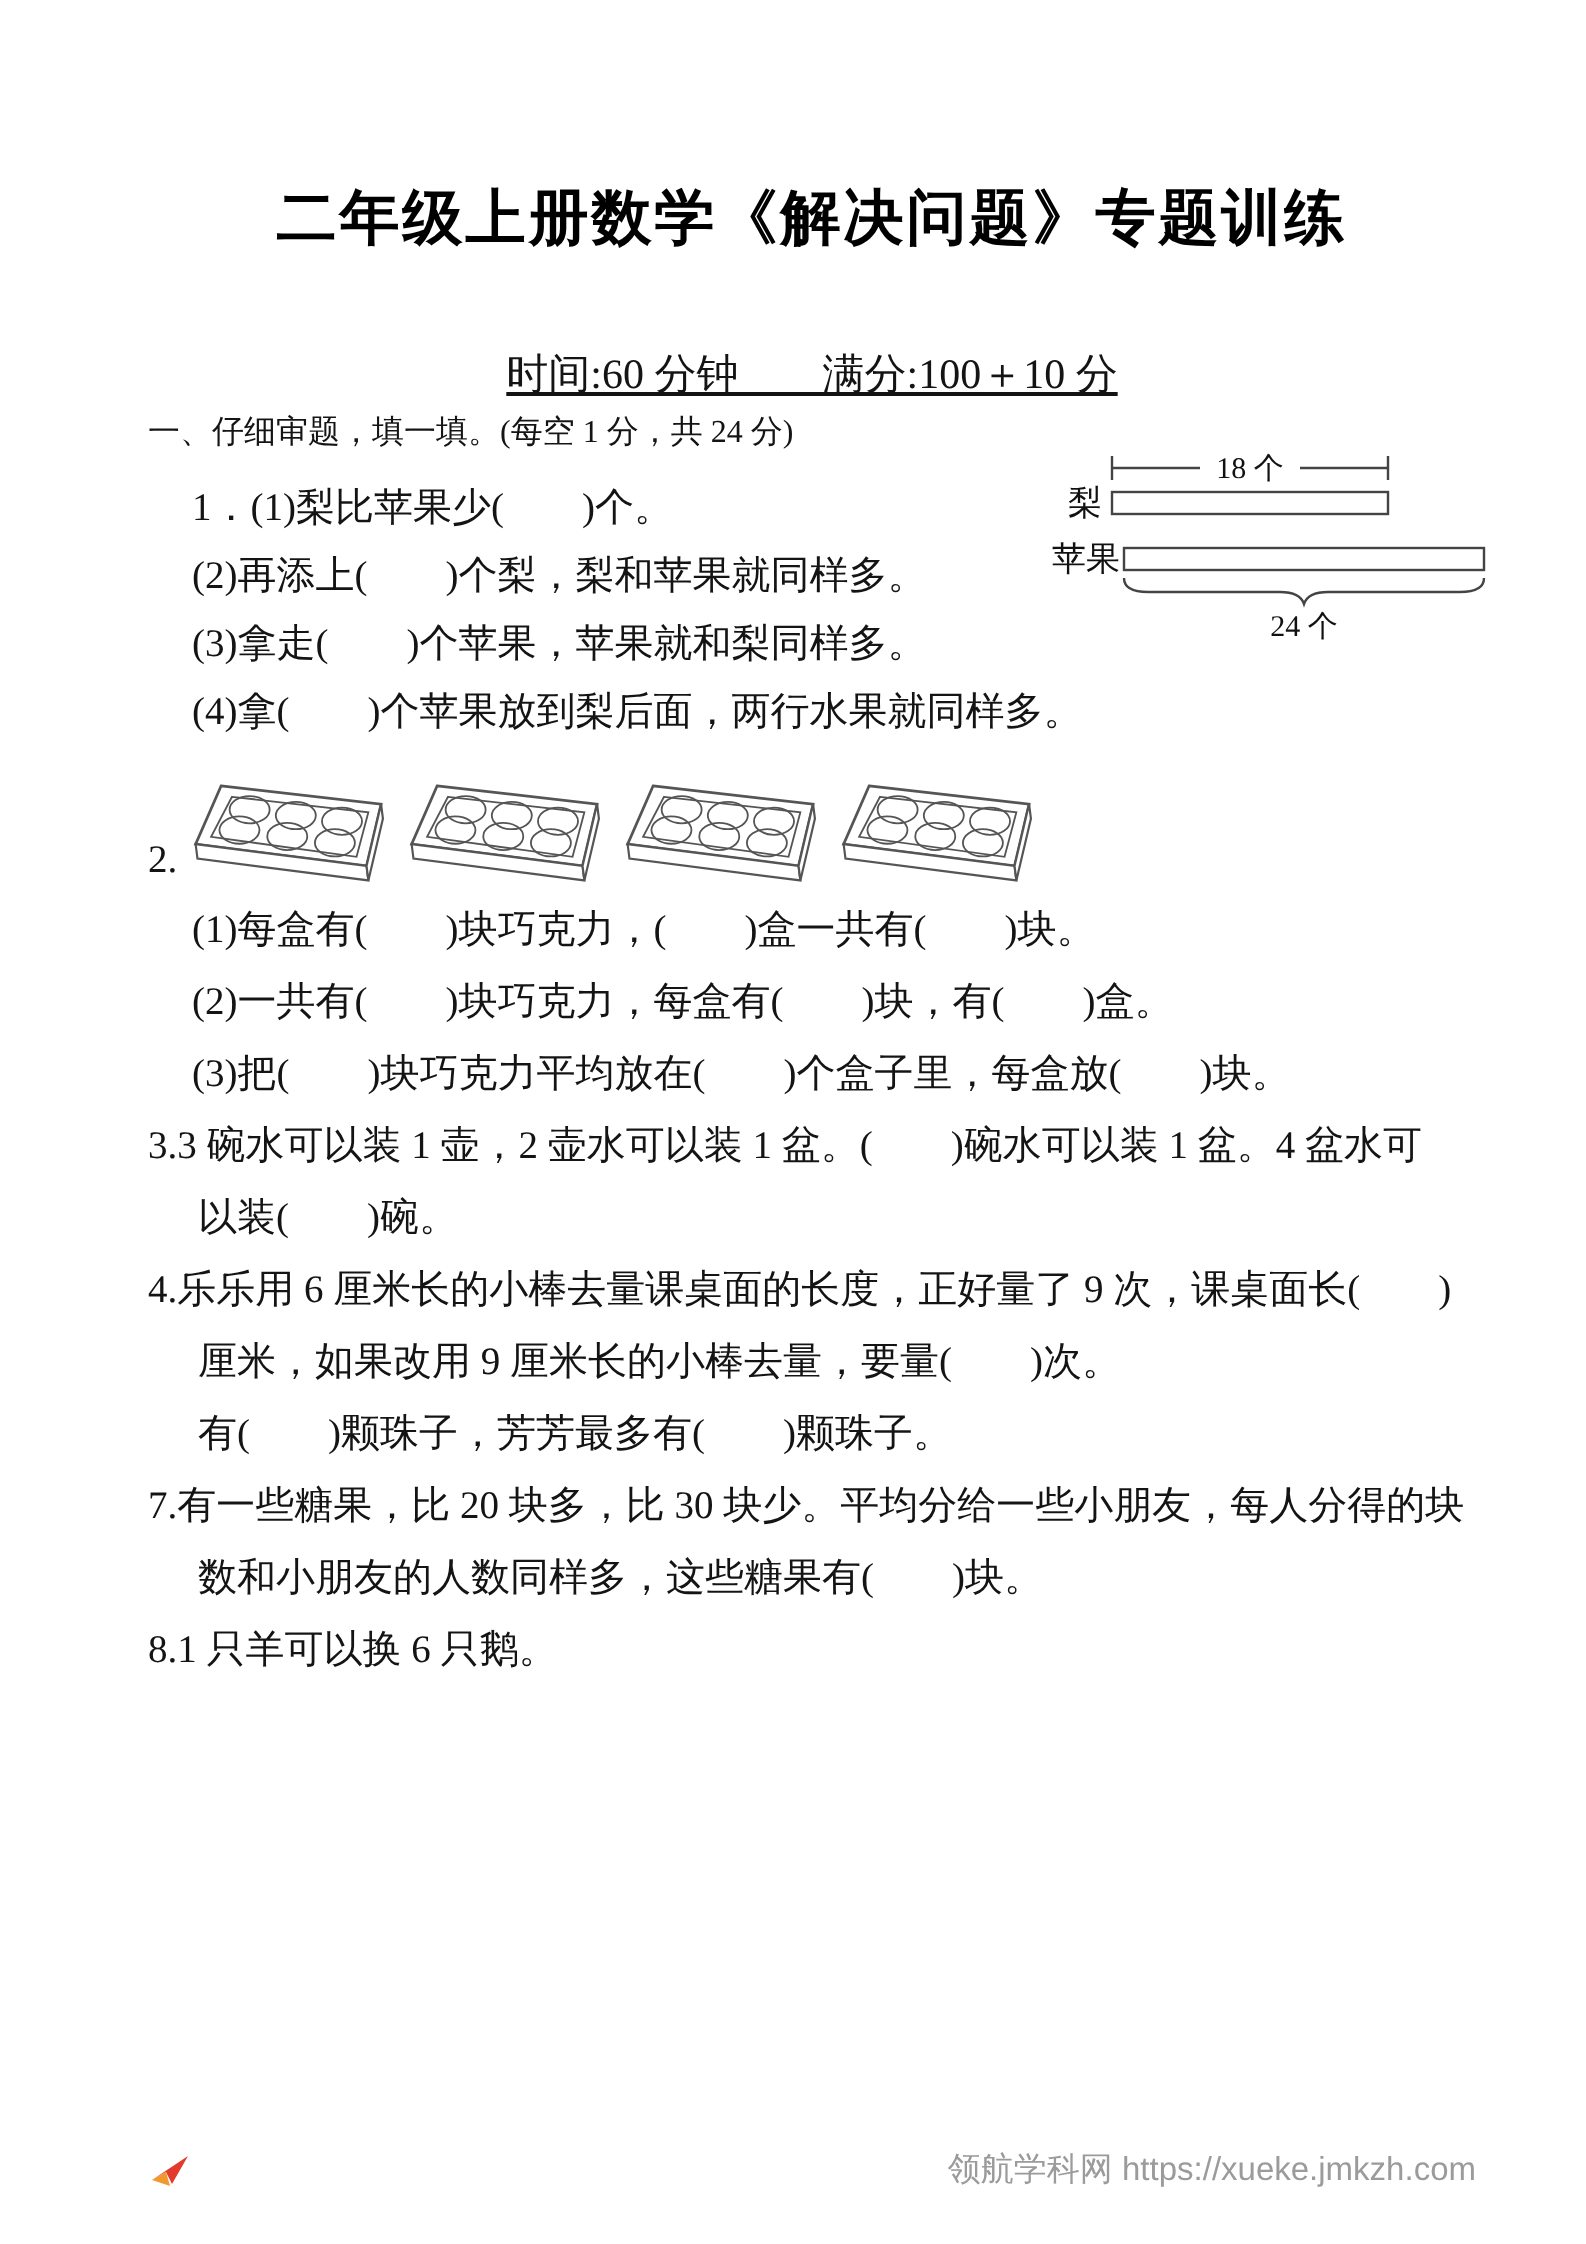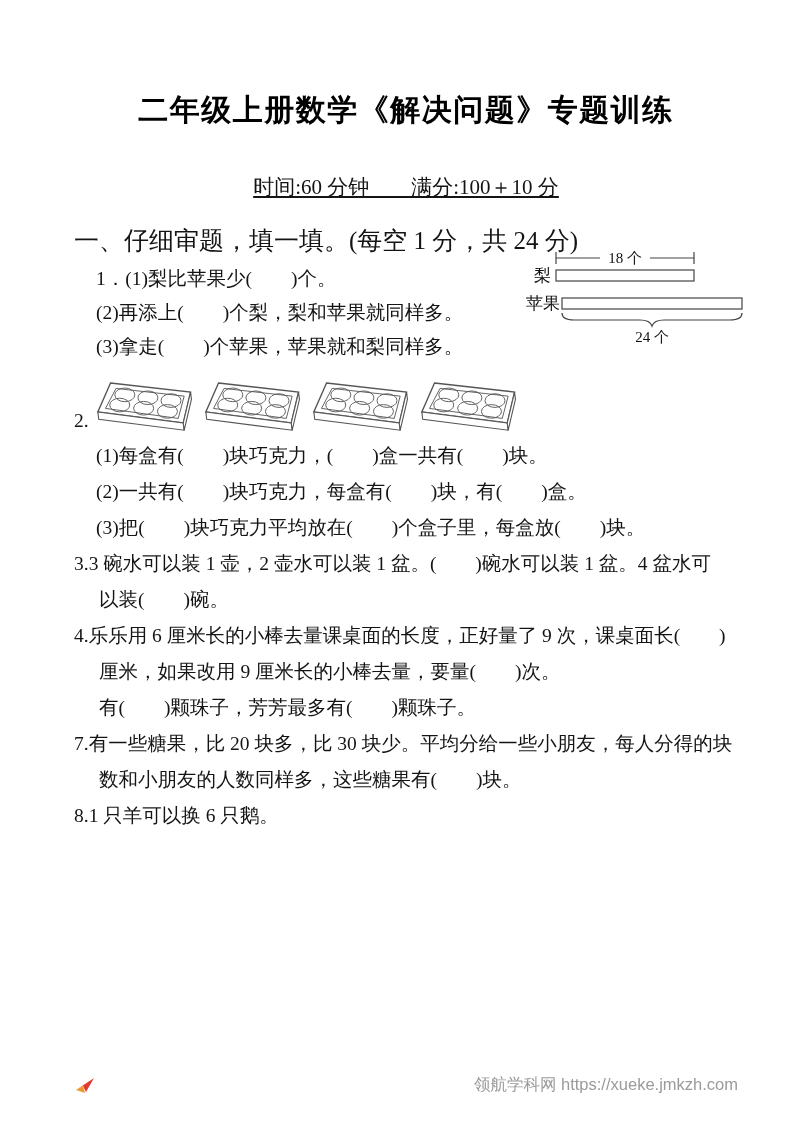--- a/index.html
+++ b/index.html
@@ -2,21 +2,21 @@
 <html><head>
 <meta charset="utf-8">
 <style>
   html,body{margin:0;padding:0;background:#fff;}
   .page{position:relative;width:793px;height:1122px;margin:0 auto;background:#fff;
     font-family:"Liberation Serif","DejaVu Serif",serif;color:#141414;
     display:flex;flex-direction:column;padding:0 55px 0 74px;box-sizing:border-box;overflow:hidden;}
   .title{margin-top:88px;text-align:center;font-family:"Liberation Sans","DejaVu Sans",sans-serif;
     font-weight:700;font-size:30px;letter-spacing:1.5px;color:#000;line-height:44px;}
   .subtitle{margin-top:40px;text-align:center;font-size:21px;line-height:30px;text-decoration:underline;}
-  .section-heading{margin-top:24px;font-size:25px;line-height:30px;}
+  .section-heading{margin-top:0;font-size:16px;line-height:30px;}
   .q{font-size:19.5px;position:relative;}
   .q1{margin-top:6px;}
   .q1 .line{line-height:34px;}
   .q2-lines .line,.qtail .line{line-height:36px;}
   .ind22{padding-left:22px;}
   .ind25{padding-left:25px;}
   .q1-diagram{position:absolute;left:452px;top:-14px;}
   .boxes-row{margin-top:4px;margin-left:22px;display:flex;gap:8px;align-items:flex-end;height:66px;}
   .q2-num{position:absolute;left:0;top:46px;font-size:19.5px;}
   .q2-lines{margin-top:4px;}
@@ -63,20 +63,21 @@
       <text x="8" y="33" font-size="17" fill="#111">梨</text>
       <rect x="30" y="22" width="138" height="11" fill="#fff" stroke="#444" stroke-width="1.2"></rect>
       <text x="0" y="61" font-size="17" fill="#111">苹果</text>
       <rect x="36" y="50" width="180" height="11" fill="#fff" stroke="#444" stroke-width="1.2"></rect>
       <path d="M36,65 Q36,72 48,72 L114,72 Q124,72 126,78 Q128,72 138,72 L204,72 Q216,72 216,65" fill="none" stroke="#444" stroke-width="1.2"></path>
       <text x="126" y="94" text-anchor="middle" font-size="15" fill="#111">24 个</text>
     </svg>
     <div class="line ind22">1．(1)梨比苹果少(　　)个。</div>
     <div class="line ind22">(2)再添上(　　)个梨，梨和苹果就同样多。</div>
     <div class="line ind22">(3)拿走(　　)个苹果，苹果就和梨同样多。</div>
+    <div class="line ind22">(4)拿(　　)个苹果放到梨后面，两行水果就同样多。</div>
   </div>
 
   <div class="q">
     <span class="q2-num">2.</span>
     <div class="boxes-row">
       <svg width="100" height="53" viewBox="0 0 110 58">
           <use href="#chocobox"></use>
         </svg>
       <svg width="100" height="53" viewBox="0 0 110 58">
           <use href="#chocobox"></use>

